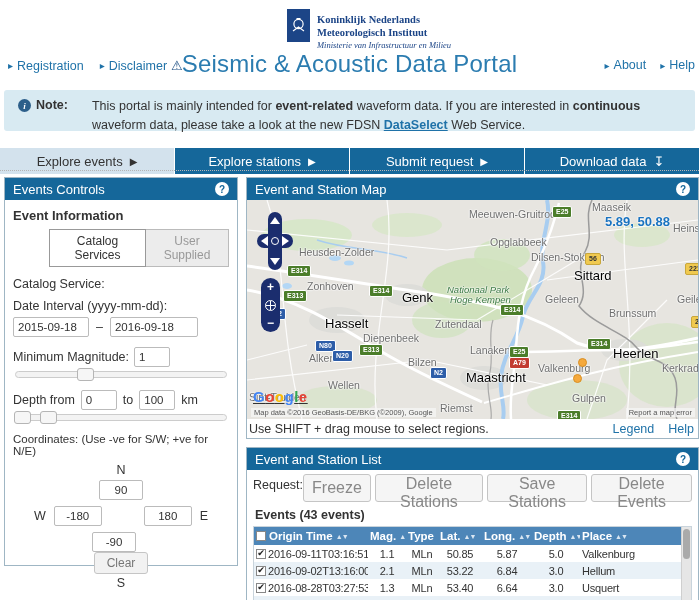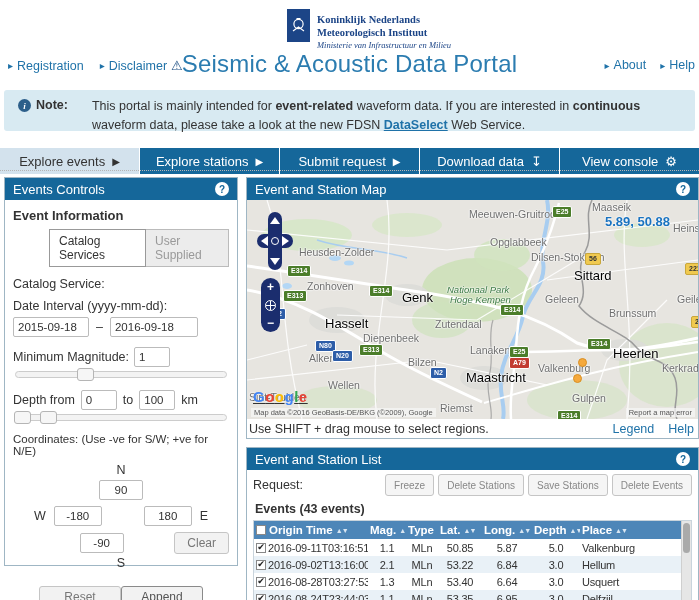--- a/index.html
+++ b/index.html
@@ -41,21 +41,21 @@
 
   
   .panel { position:absolute; background:#fff; border:1px solid #9fb6c4; }
   .panel-header { height:22px; background:#15679a; color:#fff; font-size:13px; display:flex; align-items:center; padding:0 8px; }
   .phelp { margin-left:auto; width:14px; height:14px; border-radius:50%; background:#fff; color:#15679a; font-size:10px; font-weight:bold; display:flex; align-items:center; justify-content:center; cursor:pointer; }
 
   #left-panel { left:4px; top:177px; width:234px; height:389px; }
   .lp-body { position:relative; padding:6px 8px; font-size:12.5px; }
   .sec-title { font-weight:bold; font-size:13px; margin:2px 0 6px; }
 
-  .src-tabs { display:flex; margin:0 0 10px 36px; }
+  .src-tabs { display:flex; margin:0 0 10px 36px;text-align:center; }
   .src-tab { font-size:12px; padding:4px 9px; border:1px solid #bbb; background:#ececec; color:#999; cursor:pointer; }
   .src-tab.on { background:#fff; color:#333; border-color:#999; z-index:2; }
   .src-tab:last-child { margin-left:-1px; }
 
   .row { display:flex; align-items:center; margin-bottom:8px; }
   .inp { border:1px solid #bbb; border-radius:2px; height:20px; font-size:11.5px; padding:0 4px; font-family:"Liberation Sans",sans-serif; color:#333; }
   .select { margin-left:auto; width:107px; height:22px; background:#e8e8e8; border:1px solid #b5b5b5; border-radius:3px; display:flex; align-items:center; padding:0 6px; font-size:12px; color:#444; cursor:pointer; }
   .select .chev { margin-left:auto; font-size:9px; color:#777; }
 
   .slider { position:relative; height:7px; background:#f3f3f3; border:1px solid #ccc; border-radius:4px; margin:4px 2px 12px; }
@@ -105,21 +105,21 @@
   .map-hint-row { height:19px; display:flex; align-items:center; padding:0 4px 0 2px; font-size:12.5px; }
   .map-links { margin-left:auto; display:flex; gap:14px; }
   .map-links a { color:#1f72a8; text-decoration:none; font-size:12.5px; cursor:pointer; }
 
   
   #list-panel { left:246px; top:447px; width:453px; height:160px; }
   .list-body { position:relative; padding:4px 6px; }
   .req-row { display:flex; align-items:flex-start; }
   .req-label { font-size:12.5px; padding-top:4px; }
   .list-actions { margin-left:auto; display:flex; gap:4px; }
-  .gbtn { background:#f5f5f5; border:1px solid #c5c5c5; border-radius:3px; color:#888; font-size:10px; height:22px; padding:0 8px; font-family:"Liberation Sans",sans-serif; cursor:pointer; }
+  .gbtn { background:#f5f5f5; border:1px solid #c5c5c5; border-radius:3px; color:#888; font-size:16px; height:28px; padding:0 8px; font-family:"Liberation Sans",sans-serif; cursor:pointer; }
   .events-title { font-weight:bold; font-size:12.5px; margin:6px 0 4px 2px; }
 
   .etable { position:relative; border:1px solid #c9d4dc; }
   .thead { display:flex; background:#4d86b8; color:#fff; height:18px; align-items:center; padding-right:10px; }
   .th { font-size:11.5px; font-weight:bold; display:flex; align-items:center; gap:3px; padding:0 2px; white-space:nowrap; overflow:hidden; }
   .sort { font-size:7px; letter-spacing:-1px; color:#d9e6f2; cursor:pointer; }
   .cb { width:10px; height:10px; background:#fff; border:1px solid #888; display:inline-flex; align-items:center; justify-content:center; font-size:9px; color:#222; line-height:1; flex:none; cursor:pointer; }
   .tr { display:flex; height:17px; align-items:center; padding-right:10px; background:#fff; }
   .tr.alt { background:#e9f1f7; }
   .td { font-size:11px; letter-spacing:-0.2px; padding:0 2px; white-space:nowrap; overflow:hidden; display:flex; align-items:center; gap:2px; }
@@ -191,24 +191,20 @@
         <span class="tab-icon">▶</span>
       </div>
       <div class="tab">
         <span>Submit request</span>
         <span class="tab-icon">▶</span>
       </div>
       <div class="tab">
         <span>Download data</span>
         <span class="tab-icon big">↧</span>
       </div>
-      <div class="tab">
-        <span>View console</span>
-        <span class="tab-icon big">⚙</span>
-      </div>
     </div>
   <div class="tabs-sep"></div>
 
   <div class="panel" id="left-panel">
     <div class="panel-header">
       <span>Events Controls</span>
       <span class="phelp">?</span>
     </div>
     <div class="lp-body">
       <div class="sec-title">Event Information</div>
@@ -257,21 +253,21 @@
       <div class="ctr" style="margin:3px 0 6px;">
         <input class="inp ctr" style="width: 44px; text-align: center;" value="90">
       </div>
       <div class="row" style="justify-content:center; gap:8px; margin-bottom:6px;">
         <span class="coord-letter">W</span>
         <input class="inp" style="width: 48px; text-align: center;" value="-180">
         <span style="width:26px;"></span>
         <input class="inp" style="width: 48px; text-align: center;" value="180">
         <span class="coord-letter">E</span>
       </div>
-      <div class="row" style="margin-bottom:2px;">
+      <div class="row" style="margin-bottom:2px;flex-direction:column;">
         <span style="flex:1;"></span>
         <input class="inp" style="width: 44px; text-align: center; margin-right: 14px;" value="-90">
         <span style="flex:0.55;"></span>
         <button class="btn">Clear</button>
       </div>
       <div class="ctr coord-letter">S</div>
 
       <div class="row" style="margin-top:16px; padding:0 26px; justify-content:space-between;">
         <button class="btn" style="width:90px;">Reset</button>
         <button class="btn default" style="width:90px;">Append</button>

